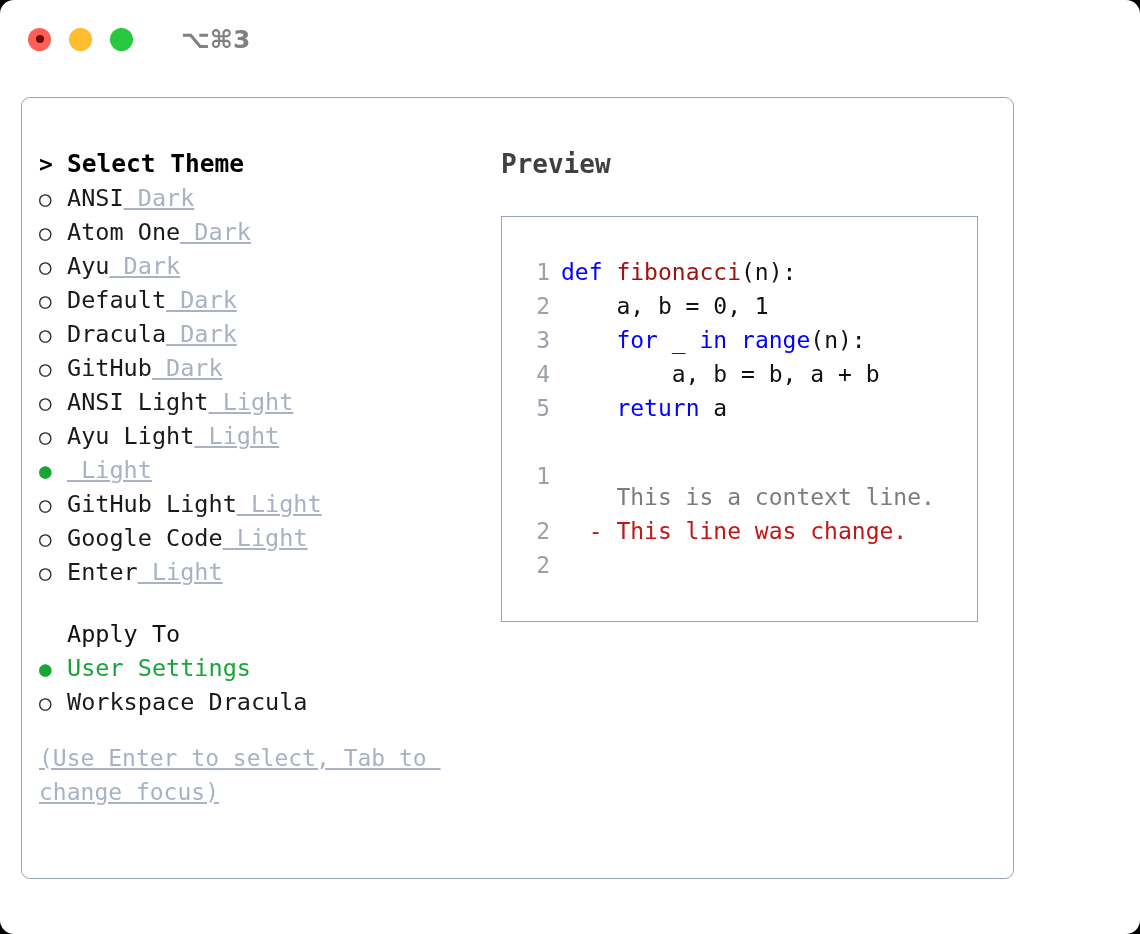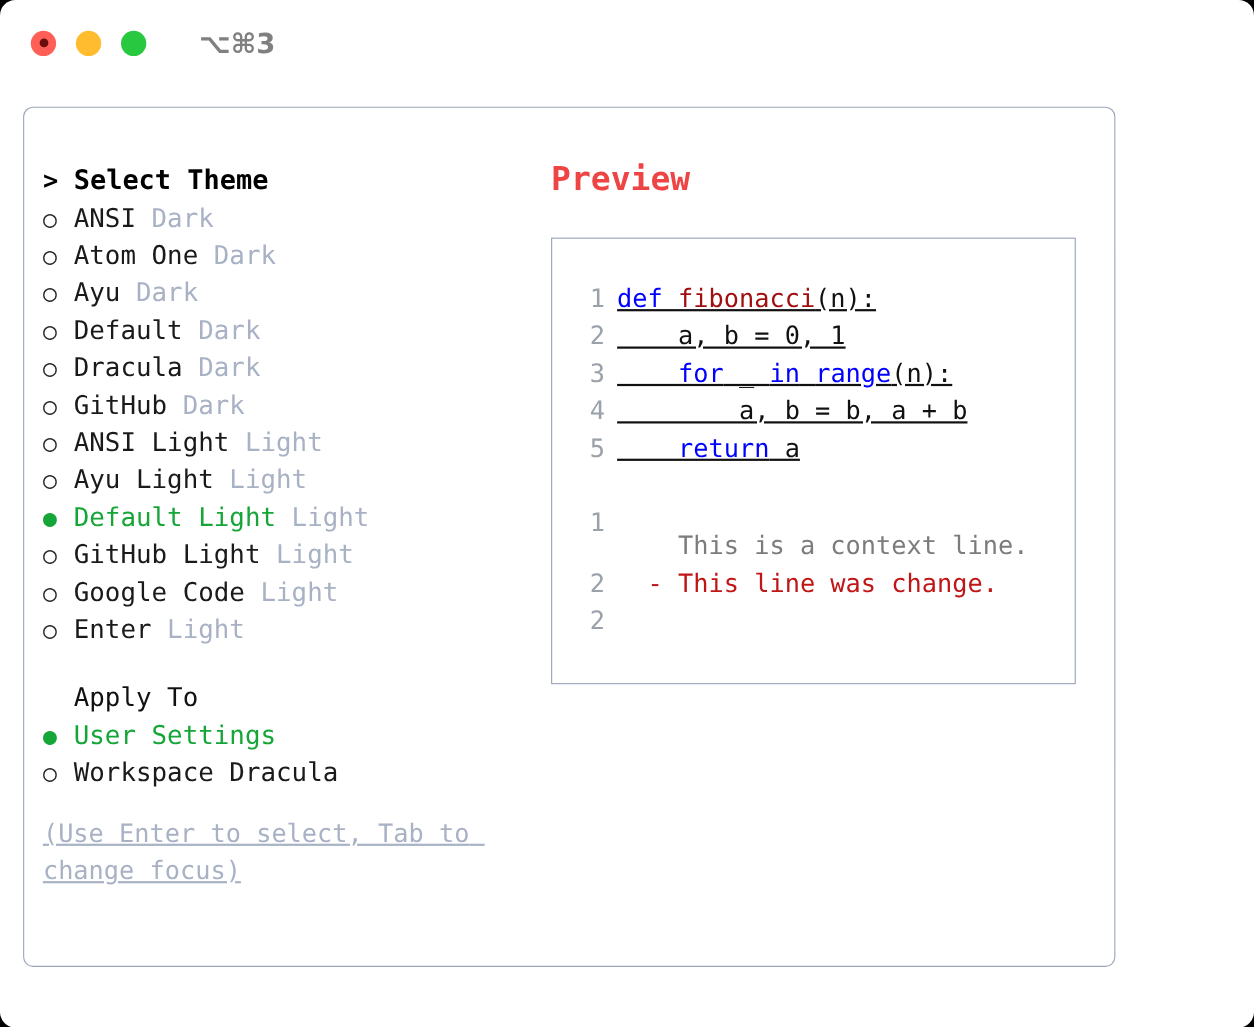--- a/index.html
+++ b/index.html
@@ -108,21 +108,21 @@
   .marker {
     width: 28px;
     flex: 0 0 28px;
     text-align: left;
     color: #2b2b2b;
     font-size: 21px;
   }
   .marker.sel { color: #16a637; }
   .label { color: #1a1a1a; }
   .label.sel { color: #16a637; }
-  .variant { color: #a8b2c4; }
+  .variant { color: #a8b2c4; text-decoration: underline; }
 
   .heading {
     font-weight: bold;
     color: #000000;
     font-size: 24.5px;
   }
   .heading .marker { color: #000; font-weight: bold; font-size: 23px; }
 
   .section-head {
     color: #111111;
@@ -143,23 +143,23 @@
   }
 
   
   #right-col {
     position: absolute;
     left: 479px;
     top: 49px;
     width: 500px;
   }
   #preview-title {
-    font-size: 30px;
+    font-size: 26px;
     font-weight: bold;
-    color: #ef4444;
+    color: #404040;
     line-height: 34px;
   }
   #preview-box {
     margin-top: 35px;
     width: 477px;
     height: 406px;
     border: 1.6px solid #97a3b8;
     box-sizing: border-box;
     background: #ffffff;
     padding: 38px 0 0 14px;
@@ -172,21 +172,21 @@
     white-space: pre;
   }
   .lineno {
     width: 34px;
     flex: 0 0 34px;
     text-align: right;
     color: #9aa1ab;
     padding-right: 11px;
     box-sizing: content-box;
   }
-  .code-text { color: #111111; text-decoration: underline; }
+  .code-text { color: #111111; }
   .kw   { color: #0000ff; }
   .fn   { color: #a01010; }
   .plain{ color: #111111; }
 
   .gap { height: 34px; }
   .ctx  { color: #7c7c7c; margin-top: 21px; }
   .del  { color: #c01616; }
   .add  { color: #14c414; }
 </style>
 </head>
@@ -215,21 +215,21 @@
 
         <div id="theme-list">
             <div class="row"><span class="marker">○</span><span class="label">ANSI</span><span class="variant"> Dark</span></div>
             <div class="row"><span class="marker">○</span><span class="label">Atom One</span><span class="variant"> Dark</span></div>
             <div class="row"><span class="marker">○</span><span class="label">Ayu</span><span class="variant"> Dark</span></div>
             <div class="row"><span class="marker">○</span><span class="label">Default</span><span class="variant"> Dark</span></div>
             <div class="row"><span class="marker">○</span><span class="label">Dracula</span><span class="variant"> Dark</span></div>
             <div class="row"><span class="marker">○</span><span class="label">GitHub</span><span class="variant"> Dark</span></div>
             <div class="row"><span class="marker">○</span><span class="label">ANSI Light</span><span class="variant"> Light</span></div>
             <div class="row"><span class="marker">○</span><span class="label">Ayu Light</span><span class="variant"> Light</span></div>
-            <div class="row"><span class="marker sel">●</span><span class="label sel">Default Light</span><span class="variant"> Light</span></div>
+            <div class="row"><span class="marker sel">●</span><span class="variant"> Light</span></div>
             <div class="row"><span class="marker">○</span><span class="label">GitHub Light</span><span class="variant"> Light</span></div>
             <div class="row"><span class="marker">○</span><span class="label">Google Code</span><span class="variant"> Light</span></div>
             <div class="row"><span class="marker">○</span><span class="label">Enter</span><span class="variant"> Light</span></div>
           </div>
 
         <div class="spacer-sm"></div>
 
         <div class="row section-head">
           <span class="marker"> </span>
           <span>Apply To</span>

